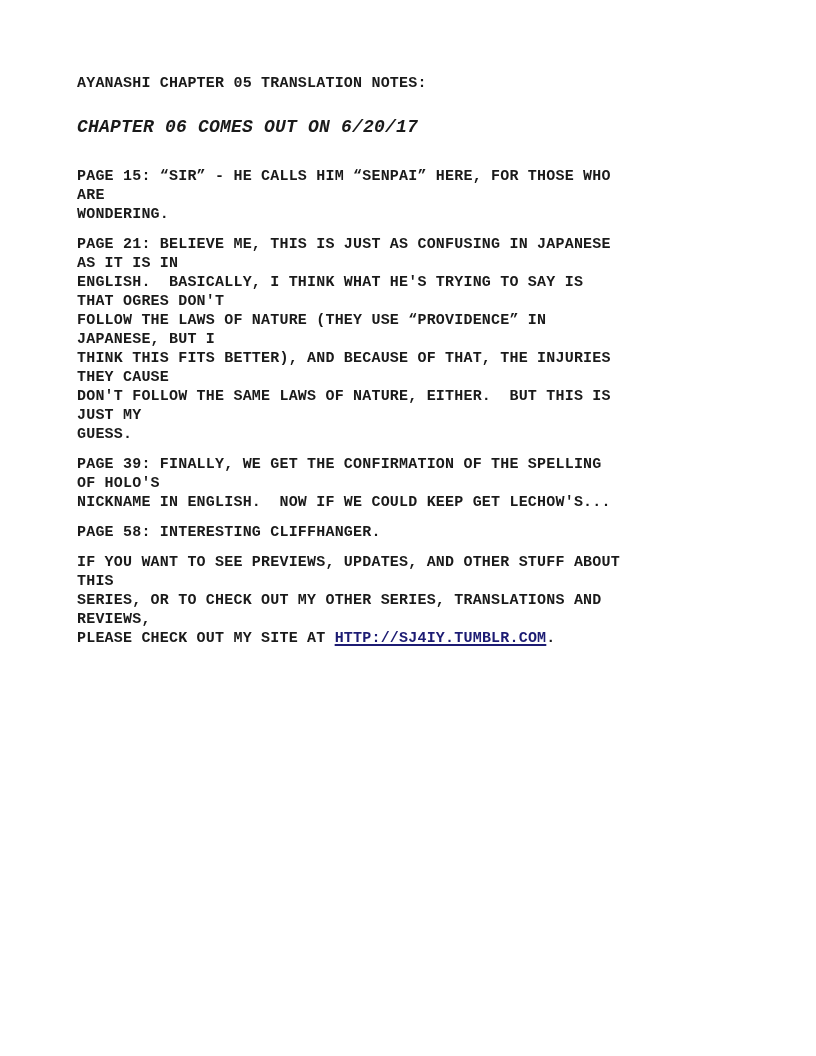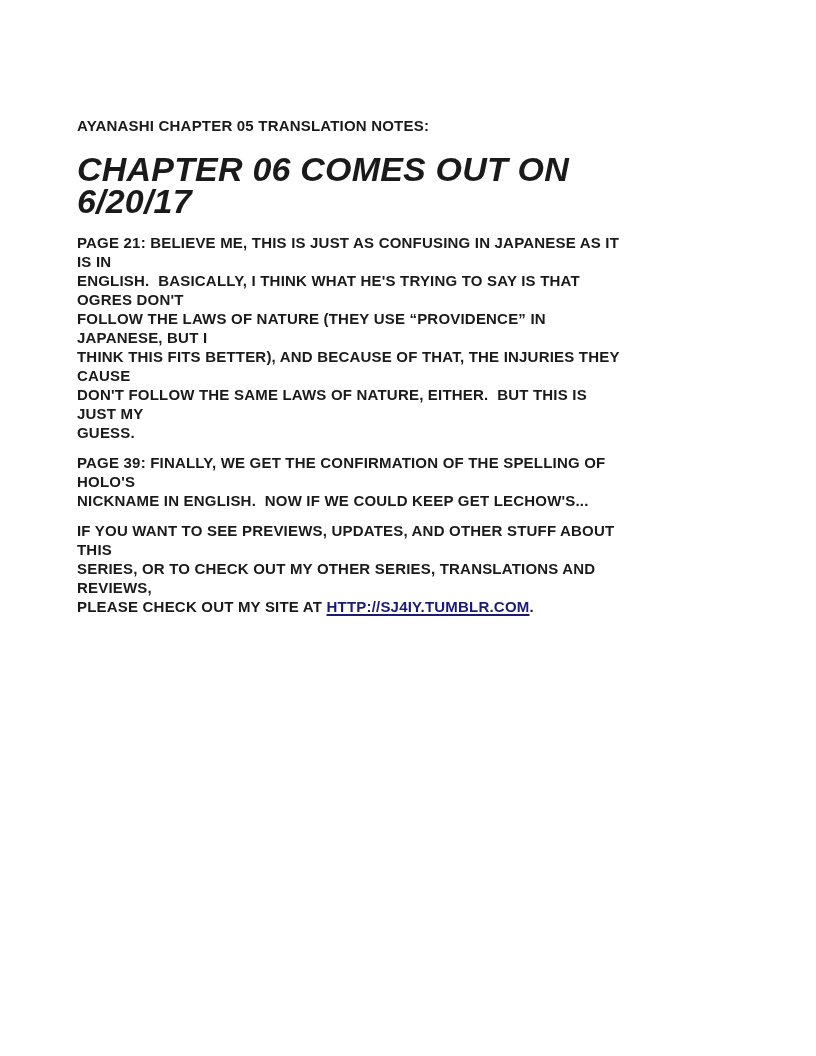--- a/index.html
+++ b/index.html
@@ -7,35 +7,35 @@
     padding: 0;
     background: #ffffff;
   }
   .page {
     position: relative;
     width: 656px;
     height: 1056px;
     background: var(--page-bg, #ffffff);
     overflow: hidden;
     box-sizing: border-box;
-    padding: 116px 36px 0 77px;
-    font-family: Liberation Sans, sans-serif;
+    padding: 74px 36px 0 77px;
+    font-family: Liberation Mono, monospace;
     font-weight: bold;
     color: var(--text-color, #1a1a1a);
   }
   .title-line {
     margin: 0 0 18px 0;
     font-size: 15px;
     line-height: 19px;
     letter-spacing: 0.2px;
     white-space: pre-wrap;
   }
   .chapter-heading {
-    margin: 0 0 16px 0;
-    font-size: 34px;
+    margin: 0 0 24px 0;
+    font-size: 18px;
     line-height: 32px;
     font-style: italic;
     font-weight: bold;
     letter-spacing: 0.2px;
     white-space: pre-wrap;
   }
   .note {
     margin: 0 0 11px 0;
     max-width: 700px;
     font-size: 15px;
@@ -51,24 +51,27 @@
     cursor: pointer;
     text-align: right;
   }
 </style>
 </head>
 <body>
 
 <div class="page">
   <p class="title-line">AYANASHI CHAPTER 05 TRANSLATION NOTES:</p>
   <h1 class="chapter-heading">CHAPTER 06 COMES OUT ON 6/20/17</h1>
+  <p class="note">PAGE 15: “SIR” - HE CALLS HIM “SENPAI” HERE, FOR THOSE WHO ARE
+WONDERING.</p>
   <p class="note">PAGE 21: BELIEVE ME, THIS IS JUST AS CONFUSING IN JAPANESE AS IT IS IN
 ENGLISH.  BASICALLY, I THINK WHAT HE'S TRYING TO SAY IS THAT OGRES DON'T
 FOLLOW THE LAWS OF NATURE (THEY USE “PROVIDENCE” IN JAPANESE, BUT I
 THINK THIS FITS BETTER), AND BECAUSE OF THAT, THE INJURIES THEY CAUSE
 DON'T FOLLOW THE SAME LAWS OF NATURE, EITHER.  BUT THIS IS JUST MY
 GUESS.</p>
   <p class="note">PAGE 39: FINALLY, WE GET THE CONFIRMATION OF THE SPELLING OF HOLO'S
 NICKNAME IN ENGLISH.  NOW IF WE COULD KEEP GET LECHOW'S...</p>
+  <p class="note">PAGE 58: INTERESTING CLIFFHANGER.</p>
   <p class="note"><span>IF YOU WANT TO SEE PREVIEWS, UPDATES, AND OTHER STUFF ABOUT THIS
 SERIES, OR TO CHECK OUT MY OTHER SERIES, TRANSLATIONS AND REVIEWS,
 PLEASE CHECK OUT MY SITE AT </span><a class="site-link" href="#">HTTP://SJ4IY.TUMBLR.COM</a><span>.</span></p>
 </div>
 
 </body></html>

